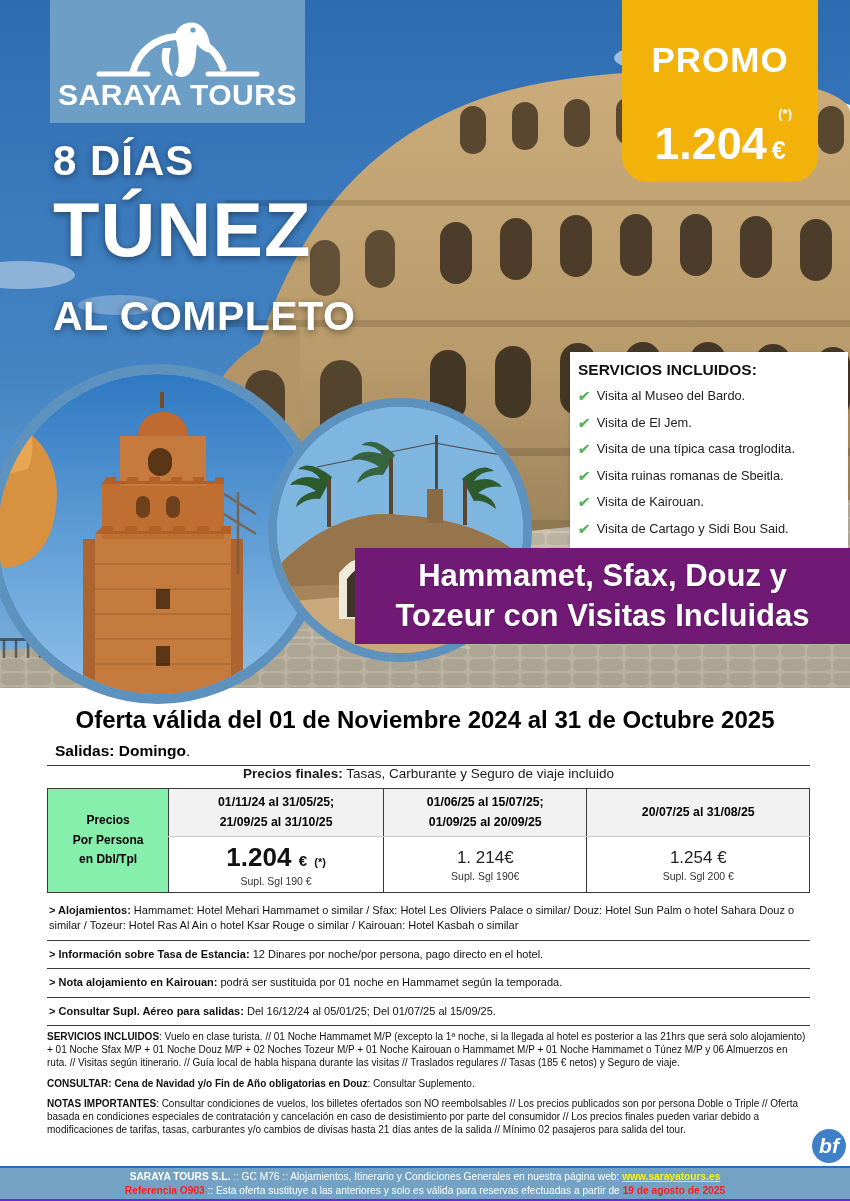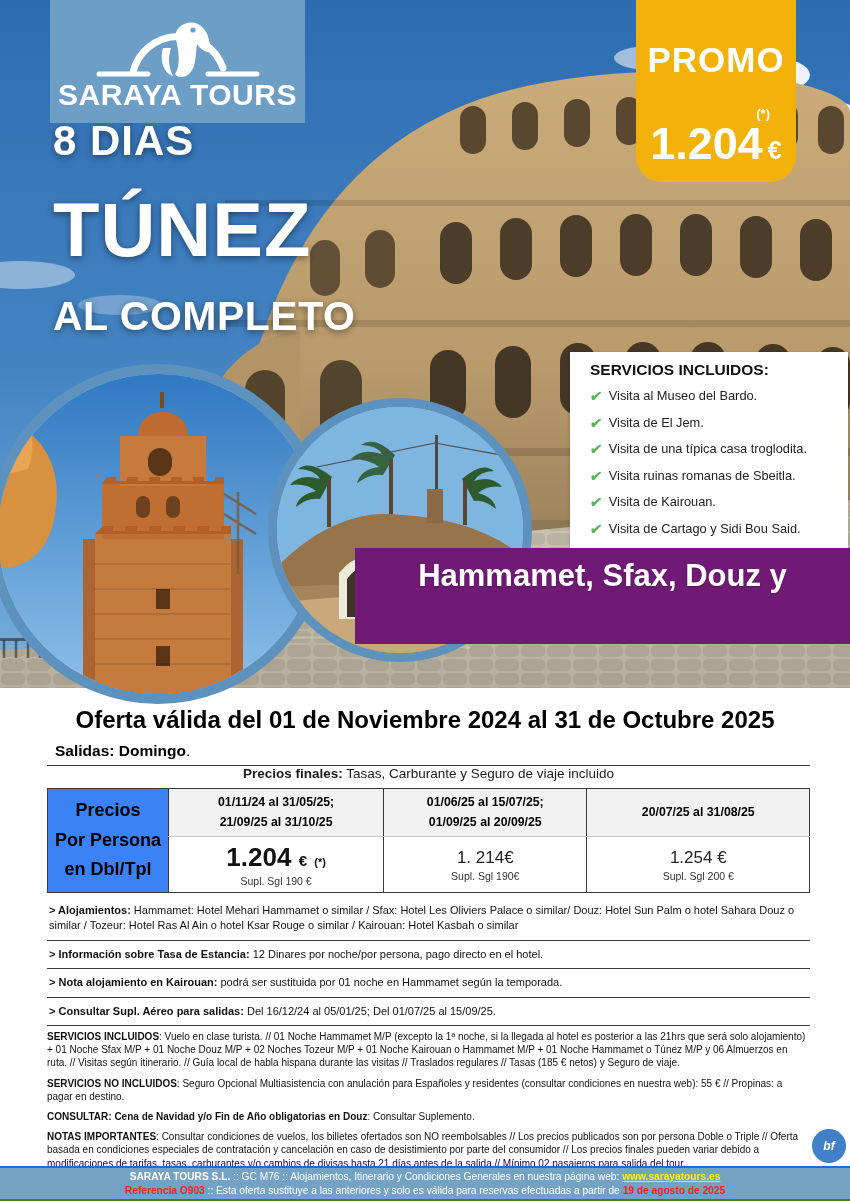--- a/index.html
+++ b/index.html
@@ -9,32 +9,32 @@
 
   
   .hero { position:absolute; left:0; top:0; width:850px; height:688px; overflow:hidden; }
   .hero-photo { position:absolute; left:0; top:0; z-index:1; }
 
   .logo-box { position:absolute; left:50px; top:0; width:255px; height:123px; background:#6D9EC6; z-index:5; text-align:center; }
   .logo-emblem { display:block; margin:4px auto 0; }
   .logo-text { color:#ffffff; font-weight:bold; font-size:30px; letter-spacing:0.5px; line-height:1; margin-top:-6px; }
 
   .headline { position:absolute; left:53px; z-index:3; color:#ffffff; font-weight:bold; text-shadow:0 2px 7px rgba(0,0,0,0.45); line-height:1; }
-  .h-duration { top:120px; font-size:42px; letter-spacing:1px; }
+  .h-duration { top:140px; font-size:42px; letter-spacing:1px; }
   .h-line1 { top:192px; font-size:76px; letter-spacing:1px; }
   .h-line2 { top:296px; font-size:41px; letter-spacing:0.5px; }
 
-  .promo-badge { position:absolute; left:636px; top:0; width:160px; height:182px; background:#F2B20A; border-radius:0 0 26px 26px; z-index:6; color:#ffffff; }
+  .promo-badge { position:absolute; left:622px; top:0; width:196px; height:182px; background:#F2B20A; border-radius:0 0 26px 26px; z-index:6; color:#ffffff; }
   .promo-label { text-align:center; margin-top:40px; font-size:35px; font-weight:bold; letter-spacing:1px; }
   .promo-note { position:absolute; right:26px; top:106px; font-size:13px; font-weight:bold; }
   .promo-price { position:absolute; left:0; right:0; bottom:12px; text-align:center; font-weight:bold; }
   .promo-price .big { font-size:45px; }
   .promo-price .cur { font-size:25px; margin-left:5px; }
 
-  .services-box { position:absolute; left:570px; top:352px; width:278px; background:#ffffff; z-index:5; padding:9px 10px 10px 20px; box-shadow:0 1px 3px rgba(0,0,0,0.25); }
+  .services-box { position:absolute; left:570px; top:352px; width:278px; background:#ffffff; z-index:5; padding:9px 10px 10px 8px; box-shadow:0 1px 3px rgba(0,0,0,0.25); }
   .services-title { font-size:15.5px; font-weight:bold; color:#111; margin-bottom:6px; }
   .service-item { display:flex; align-items:flex-start; font-size:12.8px; color:#222; margin-top:9px; line-height:1.25; }
   .check { color:#5BB35B; font-size:14px; font-weight:bold; margin-right:7px; transform:skewX(-8deg); }
 
   .circle { position:absolute; border-radius:50%; overflow:hidden; background:#9ec7e6; }
   .circle-big { left:-12px; top:364px; width:340px; height:340px; border:10px solid #5E92BE; z-index:4; }
   .circle-small { left:268px; top:398px; width:264px; height:264px; border:9px solid #5E92BE; z-index:4; }
   .circle svg { display:block; }
 
   .red-banner { position:absolute; left:355px; top:548px; width:495px; height:96px; background:#701a75; z-index:6; color:#ffffff; font-weight:bold; font-size:31px; text-align:center; line-height:40px; padding-top:8px; text-shadow:0 1px 2px rgba(0,0,0,0.25); }
@@ -42,42 +42,42 @@
   
   .validity { position:absolute; left:0; top:706px; width:850px; text-align:center; font-size:24px; font-weight:bold; color:#000; z-index:2; }
   .salidas { position:absolute; left:55px; top:742px; font-size:15.5px; color:#000; z-index:2; }
   .salidas .b { font-weight:bold;text-align:center; }
 
   .table-wrap { position:absolute; left:47px; top:765px; width:763px; z-index:2; }
   .table-caption { border-top:1.5px solid #3a3a3a; text-align:center; font-size:13.5px; color:#1a1a1a; padding:0 0 7px; }
   .table-caption .b { font-weight:bold; }
   table.prices { width:100%; border-collapse:collapse; border:1.5px solid #3a3a3a; table-layout:fixed; }
   table.prices td { border-left:1px solid #3a3a3a; vertical-align:middle; text-align:center; }
-  td.lbl { width:15.9%; background:#3b82f6; font-weight:bold; font-size:18px; line-height:1.65;margin-top:23px; }
+  td.lbl { width:15.9%; background:#86efac; font-weight:bold; font-size:12px; line-height:1.65;margin-top:23px; }
   td.hdr { background:#F2F2F2; font-weight:bold; font-size:12.3px; line-height:1.55; height:48px; border-bottom:1px solid #c9c9c9; }
   td.prc { background:#ffffff; height:56px; }
   col.c1 { width:28.2%; } col.c2 { width:26.7%; } col.c3 { width:29.2%; }
   .p-line:empty { display:none; }
   .price-big { font-size:26px; font-weight:bold; color:#111; }
   .price-big .cur { font-size:15px; } .price-big .note { font-size:11px; }
   .price-mid { font-size:17px; color:#222; }
   .suppl { font-size:10.5px; color:#333; margin-top:2px; }
 
   .notes { position:absolute; left:47px; top:897px; width:763px; z-index:2; }
   .note-row { border-bottom:1.4px solid #3a3a3a; padding:6px 6px 6px 2px; font-size:11px; color:#111; line-height:1.4; }
   .note-row .b { font-weight:bold; }
 
   .fine { position:absolute; left:47px; top:1030px; width:763px; z-index:2; font-size:10px; color:#111; line-height:1.32; }
   .fine p { margin-bottom:7px; text-align:left; }
   .fine .b { font-weight:bold; }
 
-  .bf-badge { position:absolute; left:812px; top:1129px; width:34px; height:34px; border-radius:50%; background:#3F80C8; color:#ffffff; font-weight:bold; font-size:12px; text-align:center; line-height:34px; z-index:3; font-style:italic; }
+  .bf-badge { position:absolute; left:812px; top:1129px; width:34px; height:34px; border-radius:50%; background:#3F80C8; color:#ffffff; font-weight:bold; font-size:21px; text-align:center; line-height:34px; z-index:3; font-style:italic; }
 
   
-  .footer { position:absolute; left:0; top:1166px; width:850px; height:35px; background:#74A2C5; border-top:2px solid #2B6CB8; border-bottom:2px solid #4d7c0f; z-index:2; text-align:center; color:#ffffff; font-size:10.2px; line-height:13.5px; padding-top:2px; }
+  .footer { position:absolute; left:0; top:1166px; width:850px; height:35px; background:#74A2C5; border-top:2px solid #2B6CB8; border-bottom:2px solid #6d28d9; z-index:2; text-align:center; color:#ffffff; font-size:10.2px; line-height:13.5px; padding-top:2px; }
   .footer .b { font-weight:bold; }
   .footer a { color:#FFF200; font-weight:bold; text-decoration:underline; }
   .footer .red { color:#FF1B1B; font-weight:bold; }
 </style>
 </head>
 <body>
 
 <div id="flyer">
 
   <div class="hero">
@@ -302,20 +302,21 @@
       <path d="M149,210 L149,166 Q168,140 187,166 L187,210 Z" fill="#40332A"></path>
 
       <ellipse cx="216" cy="196" rx="22" ry="18" fill="#3E6B34"></ellipse>
       <rect x="120" y="206" width="12" height="12" fill="#9A5A30"></rect>
       <ellipse cx="126" cy="204" rx="9" ry="6" fill="#3E6B34"></ellipse>
     </svg>
   </div>
 
   <div class="red-banner">
     <div>Hammamet, Sfax, Douz y</div>
+    <div>Tozeur con Visitas Incluidas</div>
   </div>
 
   <div class="validity">Oferta válida del 01 de Noviembre 2024 al 31 de Octubre 2025</div>
   <div class="salidas"><span class="b">Salidas: Domingo</span><span>.</span></div>
 
   <div class="table-wrap">
     <div class="table-caption"><span class="b">Precios finales:</span><span> Tasas, Carburante y Seguro de viaje incluido</span></div>
     <table class="prices">
       <colgroup>
           <col class="c0">
@@ -363,21 +364,20 @@
 
   <div class="notes">
     <div class="note-row"><span class="b">&gt; Alojamientos:</span><span>  Hammamet: Hotel Mehari Hammamet o similar / Sfax: Hotel Les Oliviers Palace o similar/ Douz: Hotel Sun Palm o hotel Sahara Douz o similar / Tozeur: Hotel Ras Al Ain o hotel Ksar Rouge o similar / Kairouan: Hotel Kasbah o similar</span></div>
     <div class="note-row"><span class="b">&gt; Información sobre Tasa de Estancia:</span><span>  12 Dinares por noche/por persona, pago directo en el hotel.</span></div>
     <div class="note-row"><span class="b">&gt; Nota alojamiento en Kairouan:</span><span> podrá ser sustituida por 01 noche en Hammamet según la temporada.</span></div>
     <div class="note-row"><span class="b">&gt; Consultar Supl. Aéreo para salidas:</span><span> Del 16/12/24 al 05/01/25; Del 01/07/25 al 15/09/25.</span></div>
   </div>
 
   <div class="fine">
     <p><span class="b">SERVICIOS INCLUIDOS</span><span>: Vuelo en clase turista. // 01 Noche Hammamet M/P (excepto la 1ª noche, si la llegada al hotel es posterior a las 21hrs que será solo alojamiento) + 01 Noche Sfax M/P + 01 Noche Douz M/P + 02 Noches Tozeur M/P + 01 Noche Kairouan o Hammamet M/P + 01 Noche Hammamet o Túnez M/P y 06 Almuerzos en ruta. // Visitas según itinerario. // Guía local de habla hispana durante las visitas // Traslados regulares // Tasas (185 € netos) y Seguro de viaje.</span></p>
-    <p><span class="b">SERVICIOS NO INCLUIDOS</span><span>: Seguro Opcional Multiasistencia con anulación para Españoles y residentes (consultar condiciones en nuestra web): 55 € // Propinas: a pagar en destino.</span></p>
     <p><span class="b">CONSULTAR: Cena de Navidad y/o Fin de Año obligatorias en Douz</span><span>: Consultar Suplemento.</span></p>
     <p><span class="b">NOTAS IMPORTANTES</span><span>: Consultar condiciones de vuelos, los billetes ofertados son NO reembolsables // Los precios publicados son por persona Doble o Triple // Oferta basada en condiciones especiales de contratación y cancelación en caso de desistimiento por parte del consumidor // Los precios finales pueden variar debido a modificaciones de tarifas, tasas, carburantes y/o cambios de divisas hasta 21 días antes de la salida // Mínimo 02 pasajeros para salida del tour.</span></p>
   </div>
 
   <div class="bf-badge">bf</div>
 
   <div class="footer">
     <div><span class="b">SARAYA TOURS S.L.</span><span> :: GC M76 ::  Alojamientos, Itinerario y Condiciones Generales en nuestra página web:  </span><a href="www.sarayatours.es">www.sarayatours.es</a></div>
     <div><span class="red">Referencia O903</span><span> :: Esta oferta sustituye a las anteriores y solo es válida para reservas efectuadas a partir de </span><span class="red">19 de agosto de 2025</span></div>
   </div>

